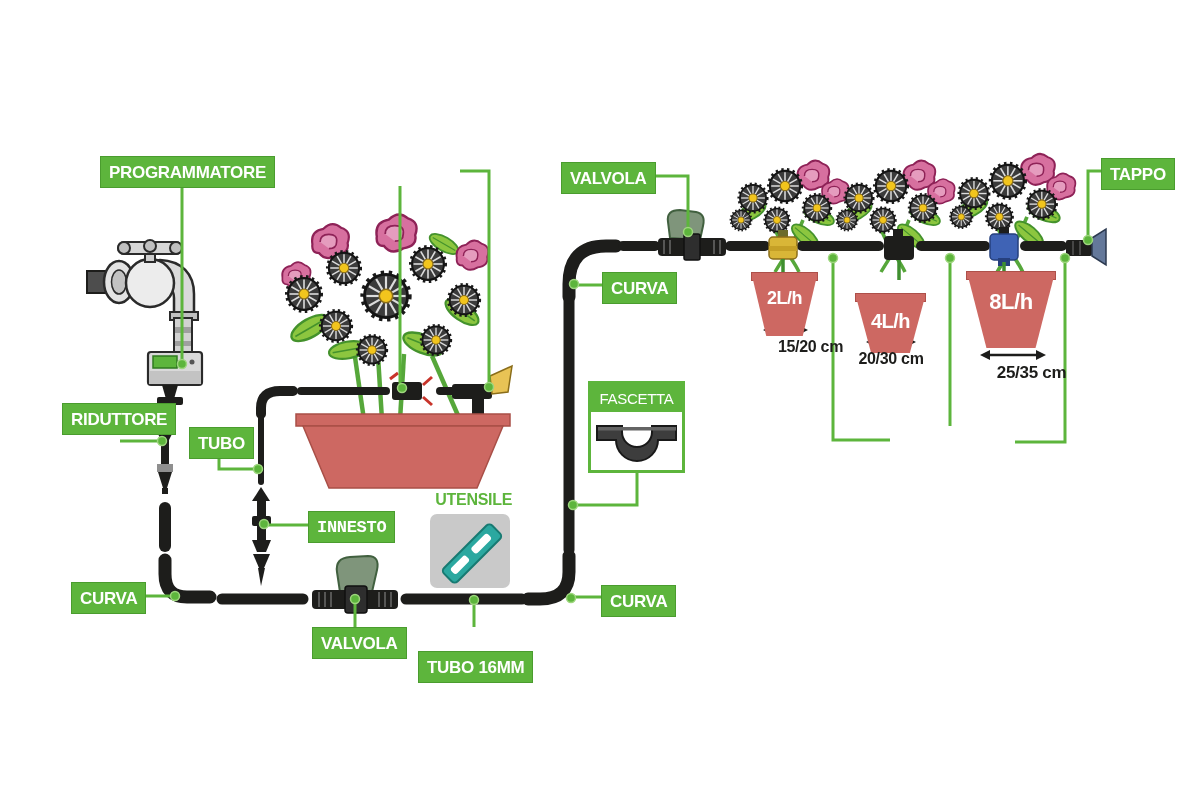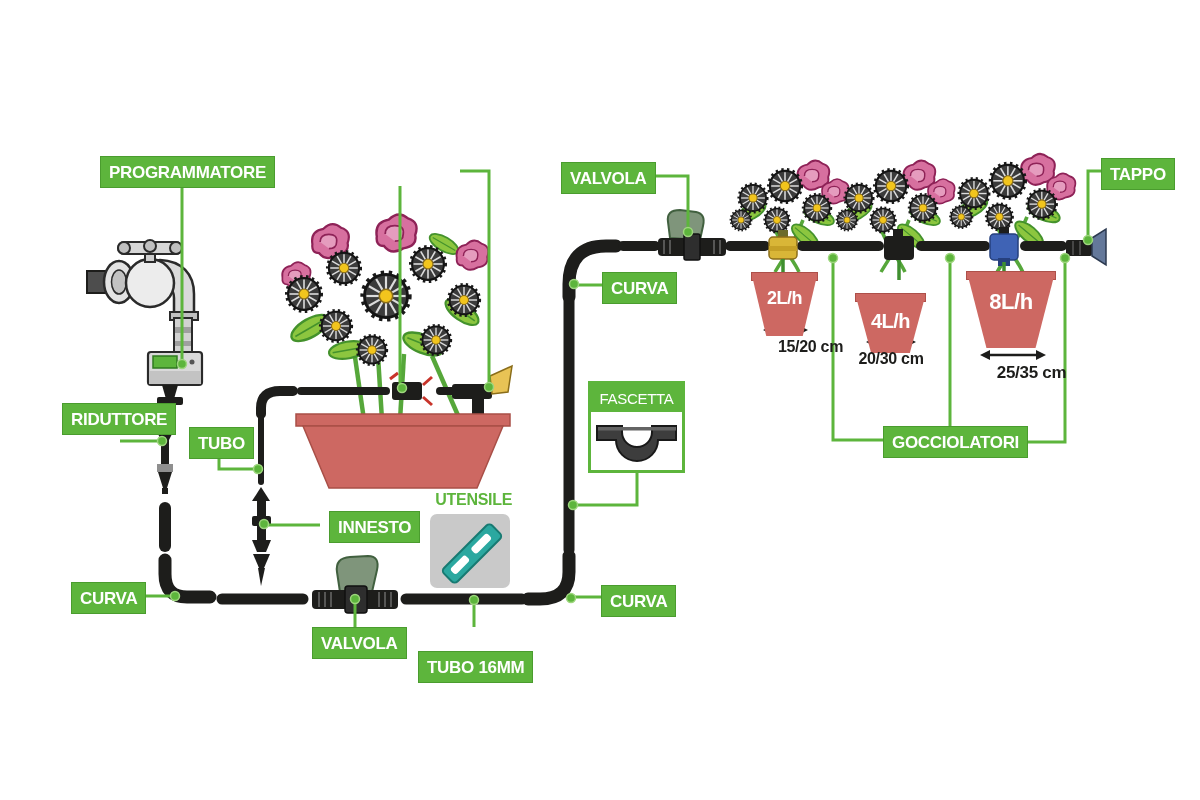--- a/index.html
+++ b/index.html
@@ -299,26 +299,25 @@
     <circle cx="1065" cy="258" r="4.5"></circle>
   </g>
 </svg>
 
 <div class="glabel" style="left:100px;top:156px;">PROGRAMMATORE</div>
 <div class="glabel" style="left:561px;top:162px;">VALVOLA</div>
 <div class="glabel" style="left:1101px;top:158px;">TAPPO</div>
 <div class="glabel" style="left:602px;top:272px;">CURVA</div>
 <div class="glabel" style="left:36px;top:403px;margin-left:26px;">RIDUTTORE</div>
 <div class="glabel" style="left:189px;top:427px;">TUBO</div>
-<div class="glabel" style="left:329px;top:511px;">INNESTO</div>
+<div class="glabel" style="left:308px;top:511px;font-family:Liberation Mono, monospace;">INNESTO</div>
 <div class="glabel" style="left:71px;top:582px;">CURVA</div>
 <div class="glabel" style="left:312px;top:627px;">VALVOLA</div>
 <div class="glabel" style="left:418px;top:627px;margin-top:24px;">TUBO 16MM</div>
 <div class="glabel" style="left:601px;top:585px;">CURVA</div>
-<div class="glabel" style="left:883px;top:426px;">GOCCIOLATORI</div>
 
 <div class="fascetta-box">
   <div class="fascetta-title">FASCETTA</div>
   <svg width="91" height="58" viewBox="0 0 91 58">
     <path d="M6,14 h25 v6 a15,15 0 0 0 30,0 v-6 h24 v14 h-18 a21,21 0 0 1 -42,0 h-19 z" fill="#3d3d3d" stroke="#191919" stroke-width="2"></path>
     <rect x="7" y="15" width="78" height="3.5" fill="#646464"></rect>
   </svg>
 </div>
 
 <div class="utensile-title">UTENSILE</div>

